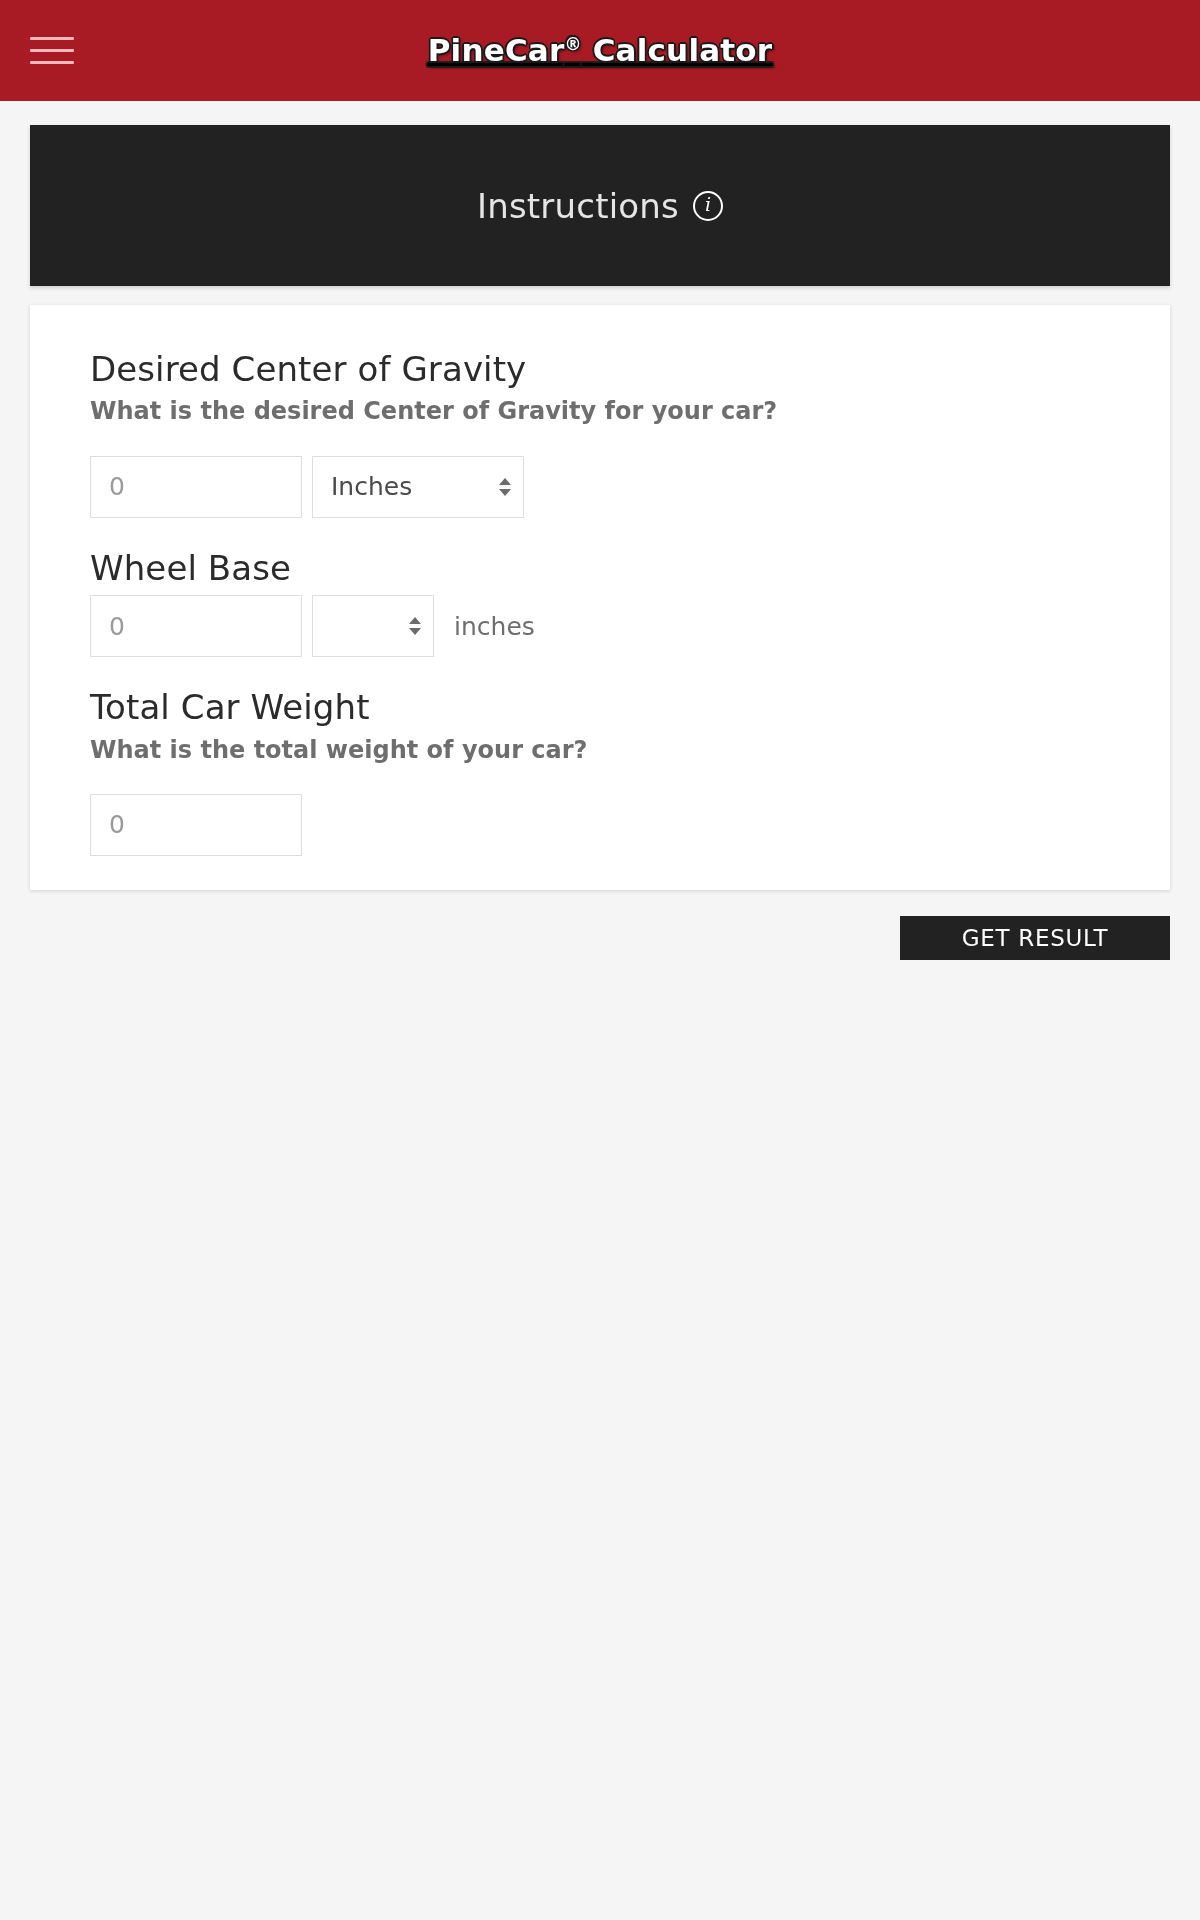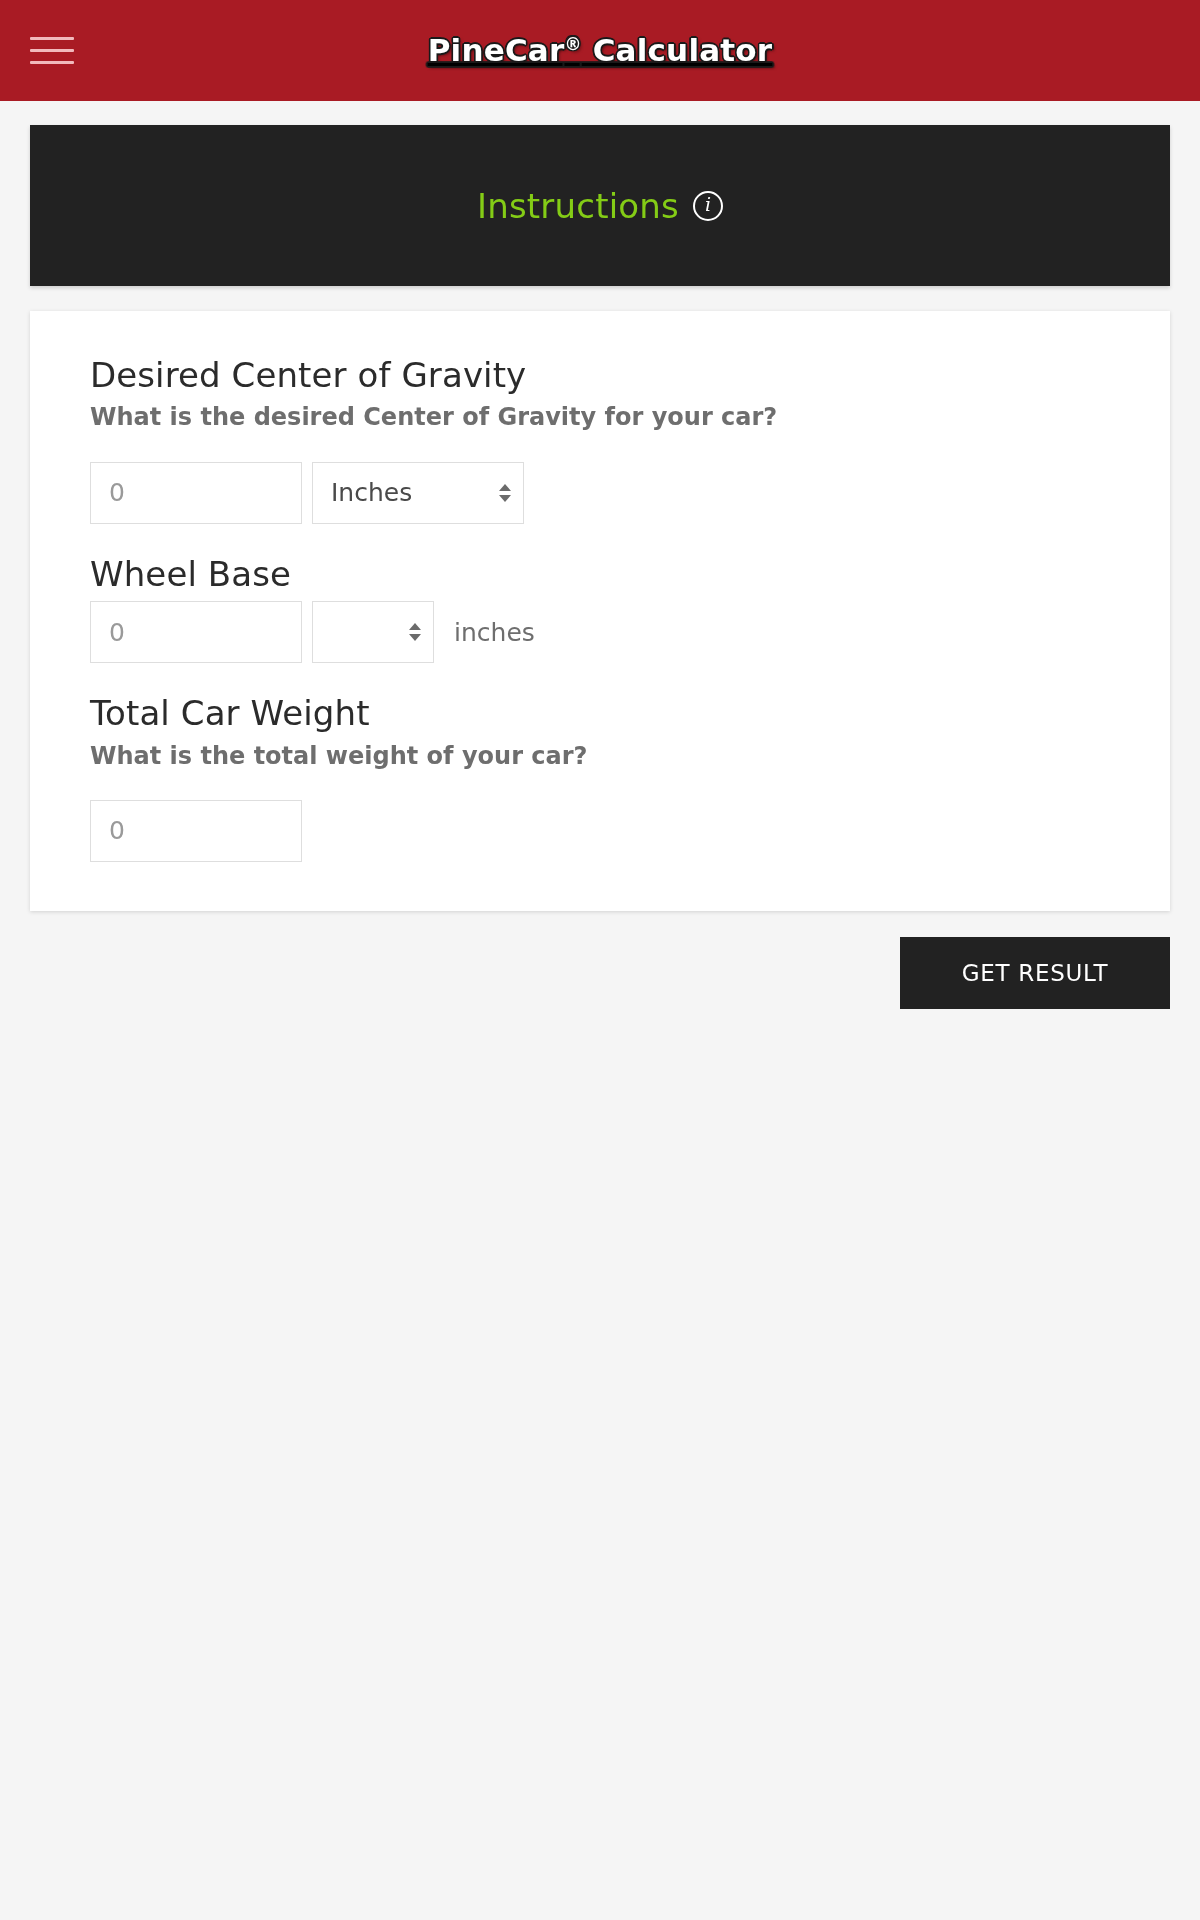--- a/index.html
+++ b/index.html
@@ -90,21 +90,21 @@
     justify-content: center;
     box-shadow: 0 2px 4px rgba(0,0,0,0.16);
   }
   .instructions-inner {
     display: flex;
     align-items: center;
     gap: 14px;
     cursor: pointer;
   }
   .instructions-label {
-    color: #84cc16;
+    color: #e5e5e5;
     font-size: 34px;
     font-weight: 400;
     letter-spacing: 0.2px;
     line-height: 1;
   }
   .info-icon {
     width: 30px;
     height: 30px;
     border: 2px solid #ffffff;
     border-radius: 50%;
@@ -118,23 +118,23 @@
     font-style: italic;
     font-size: 19px;
     color: #ffffff;
     line-height: 1;
     position: relative;
     top: -1px;
   }
 
   
   .form-card {
-    margin-top: 25px;
+    margin-top: 19px;
     background: #ffffff;
-    padding: 44px 60px 45px 60px;
+    padding: 44px 60px 30px 60px;
     box-shadow: 0 1px 4px rgba(0,0,0,0.14);
   }
   .field-group { margin-bottom: 4px; }
   .field-group + .field-group { margin-top: 30px; }
 
   .field-title {
     font-size: 34px;
     font-weight: 400;
     color: #2b2b2b;
     margin: 0 0 6px 0;
@@ -219,21 +219,21 @@
     padding: 26px 30px 0 30px;
   }
   .get-result-btn {
     background: #222222;
     color: #ffffff;
     border: none;
     font-family: inherit;
     font-size: 23px;
     letter-spacing: 0.7px;
     padding: 0 34px;
-    height: 72px;
+    height: 44px;
     min-width: 270px;
     cursor: pointer;
   }
 </style>
 </head>
 <body>
 
 <div class="page">
 
   <div class="appbar">

